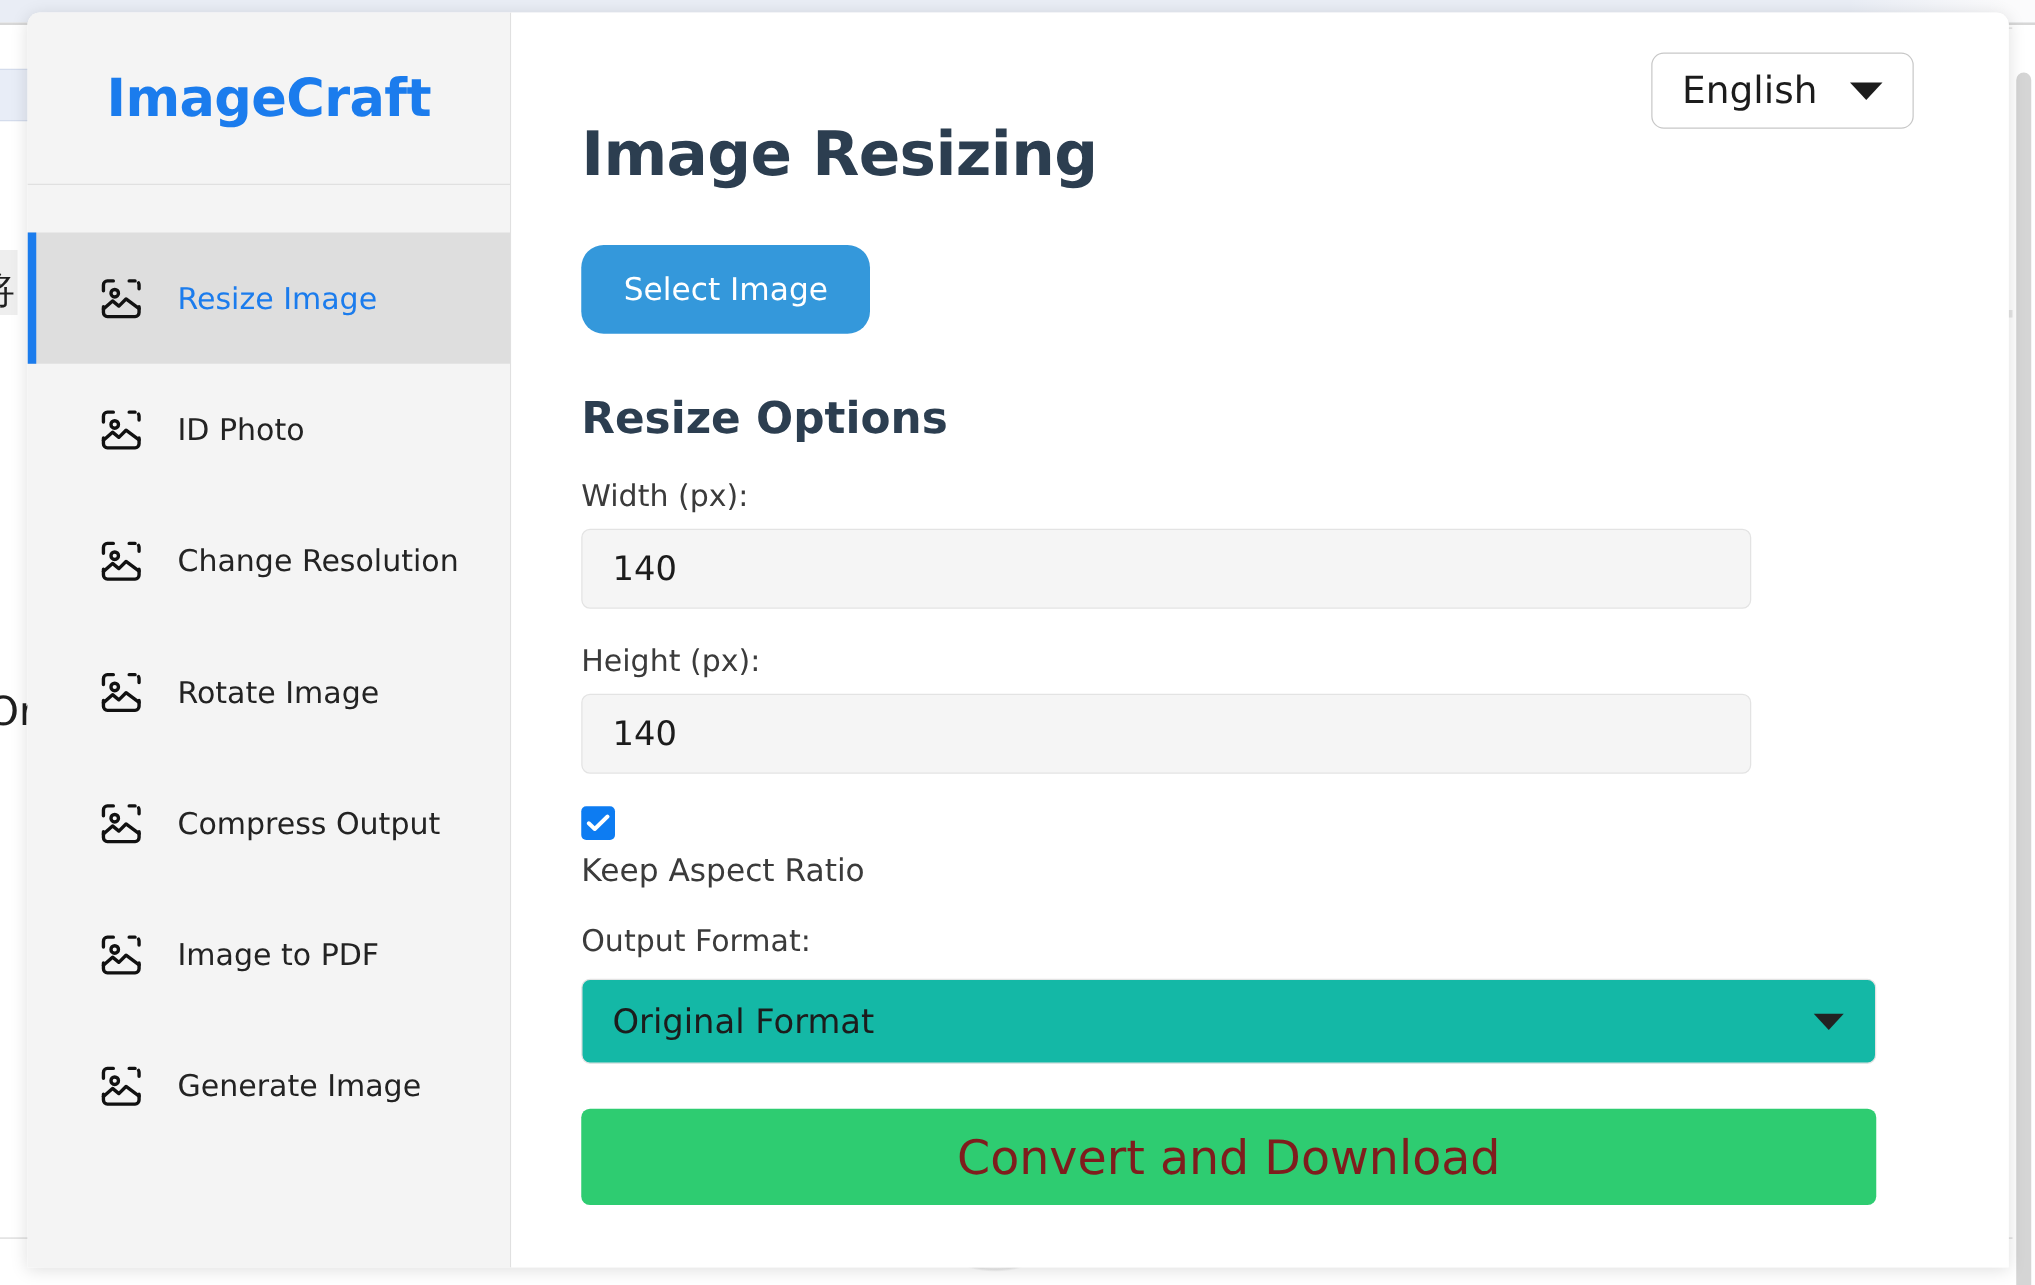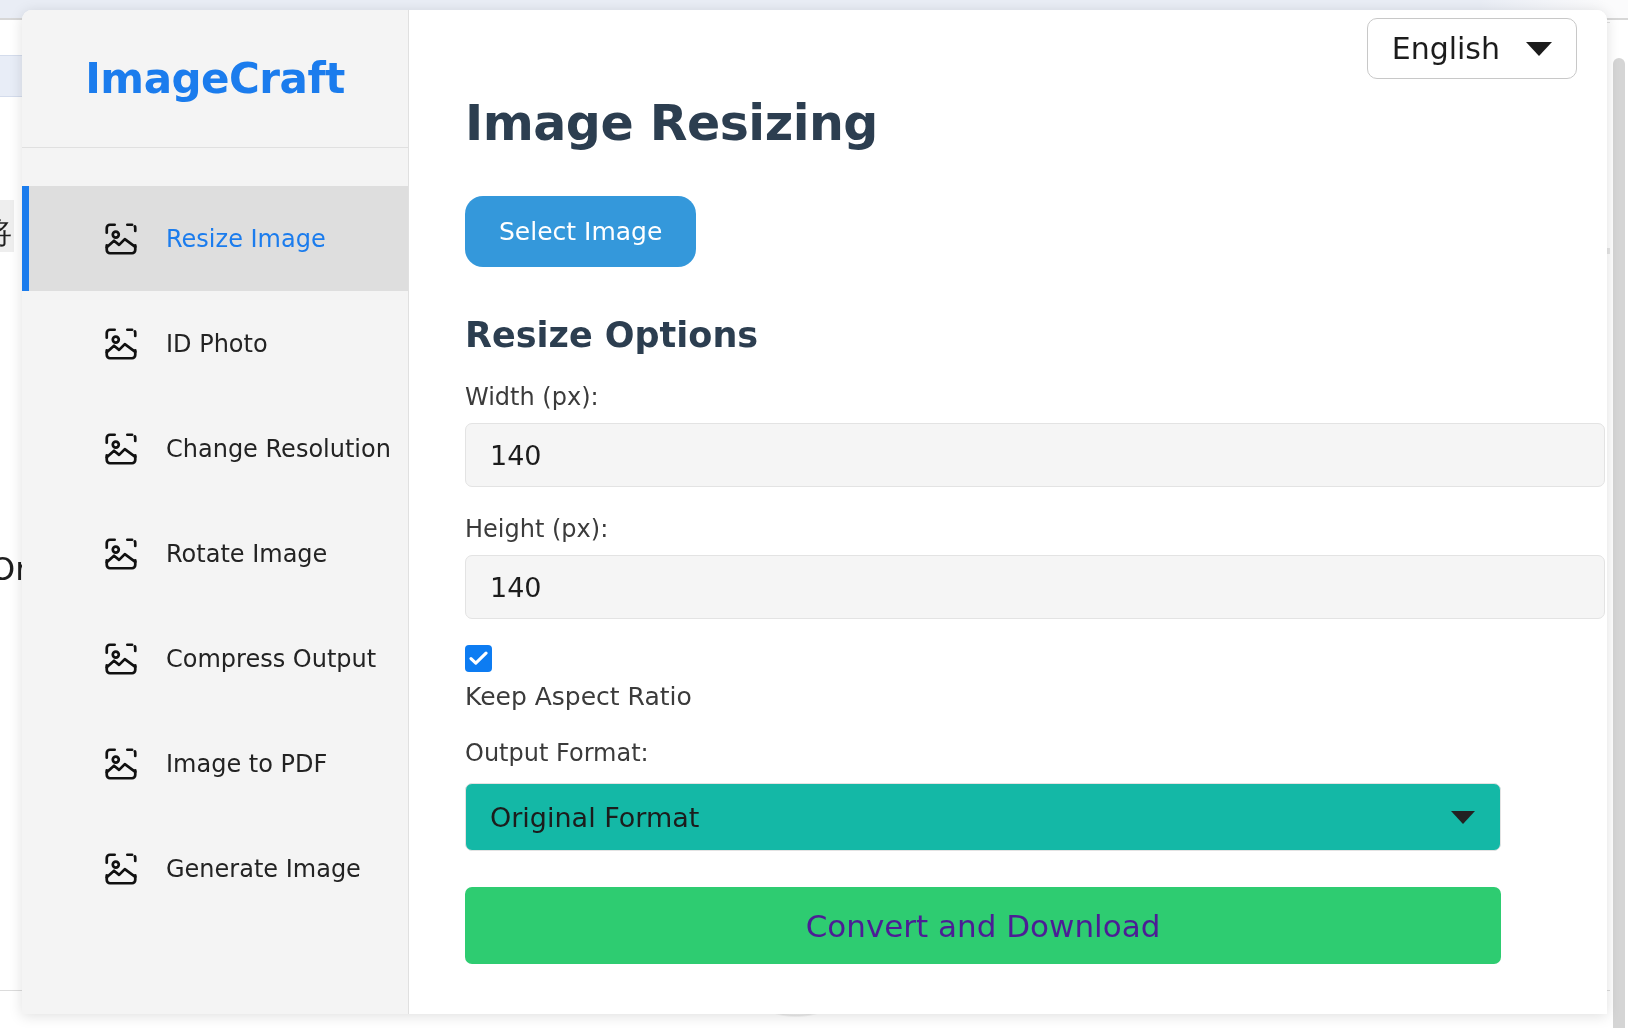--- a/index.html
+++ b/index.html
@@ -115,21 +115,21 @@
     font-size: 42px;
     font-weight: bold;
     letter-spacing: -0.5px;
     font-family: "DejaVu Sans", "Liberation Sans", sans-serif;
   }
   .nav { padding-top: 38px; }
   .nav-item {
     position: relative;
     height: 105px;
     display: flex; align-items: center;
-    padding-left: 80px;
+    padding-left: 56px;
     gap: 26px;
     color: #232323;
     font-size: 24px;
   }
   .nav-item.active {
     background: #dedede;
   }
   .nav-item.active::before {
     content: "";
     position: absolute; left: 0; top: 0; bottom: 0; width: 7px;
@@ -141,21 +141,21 @@
 
   
   #main {
     flex: 1 1 auto;
     position: relative;
     background: #ffffff;
     padding: 38px 48px 0 48px;
   }
   .lang-select {
     position: absolute;
-    right: 76px; top: 8px;
+    right: 76px; top: 32px;
     display: flex; align-items: center; gap: 26px;
     border: 1px solid #c8c8c8;
     border-radius: 10px;
     background: #ffffff;
     padding: 12px 24px;
     font-size: 30px;
     color: #1c1c1c;
   }
   .caret { width: 0; height: 0; border-left: 13px solid transparent; border-right: 13px solid transparent; border-top: 14px solid #1c1c1c; }
 
@@ -184,21 +184,21 @@
     margin: 48px 0 0 8px;
   }
   .field-label {
     display: block;
     color: #3b3b3b;
     font-size: 24px;
     margin: 28px 0 12px 8px;
   }
   .field-input {
     display: block;
-    width: 1140px;
+    width: 936px;
     margin-left: 8px;
     height: 64px;
     background: #f5f5f5;
     border: 1px solid #e3e3e3;
     border-radius: 7px;
     font-size: 27px;
     color: #1c1c1c;
     padding: 0 24px;
     font-family: "DejaVu Sans", "Liberation Sans", sans-serif;
   }
@@ -241,24 +241,24 @@
     border-left: 12px solid transparent; border-right: 12px solid transparent;
     border-top: 13px solid #222222;
     pointer-events: none;
   }
   .btn-convert {
     display: block;
     width: 1036px;
     margin: 36px 0 0 8px;
     height: 77px;
     background: #2ecc71;
-    color: #4c1d95;
+    color: #7f1d1d;
     border: none;
     border-radius: 7px;
-    font-size: 31px;
+    font-size: 38px;
     cursor: pointer;
     font-family: "DejaVu Sans", "Liberation Sans", sans-serif;
   }
 </style>
 </head>
 <body>
 
 <div id="backdrop">
   <div class="bg-topbar"></div>
   <div class="bg-topbar-fade"></div>

